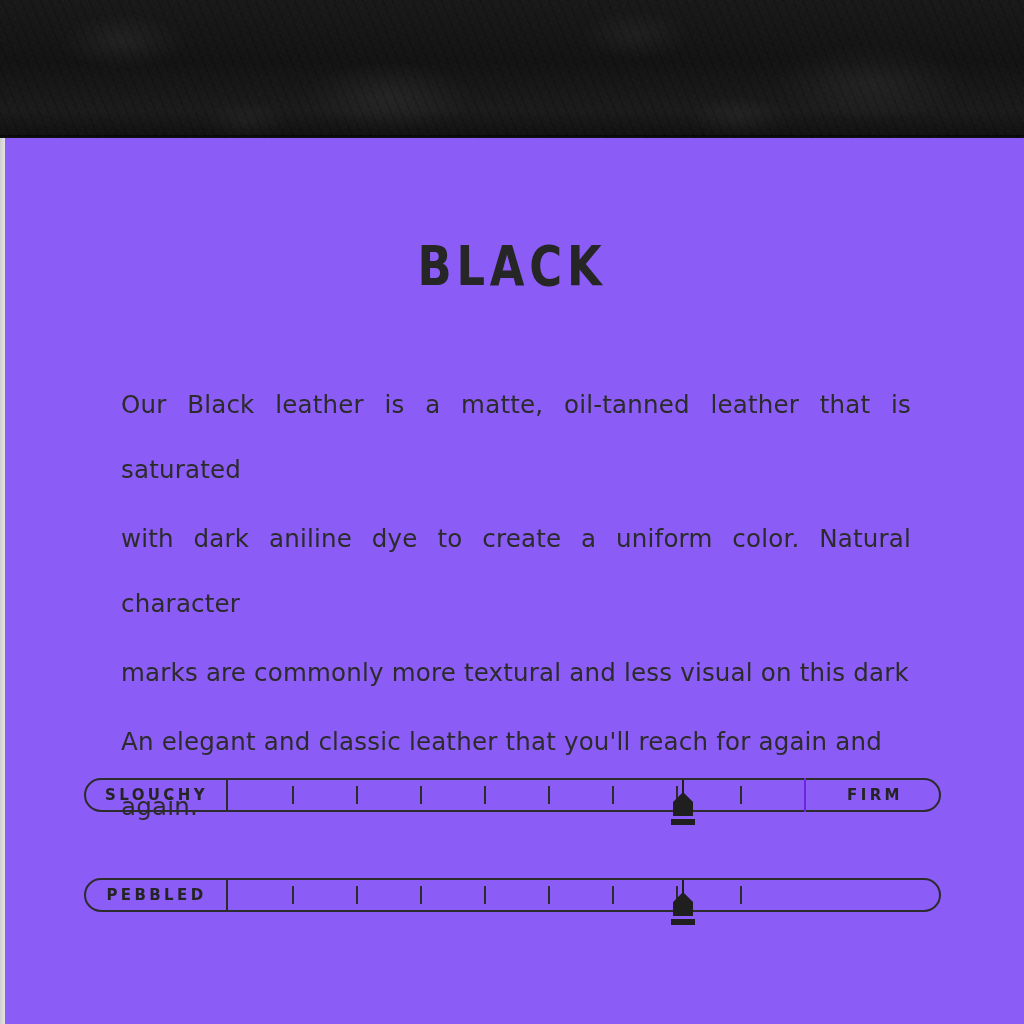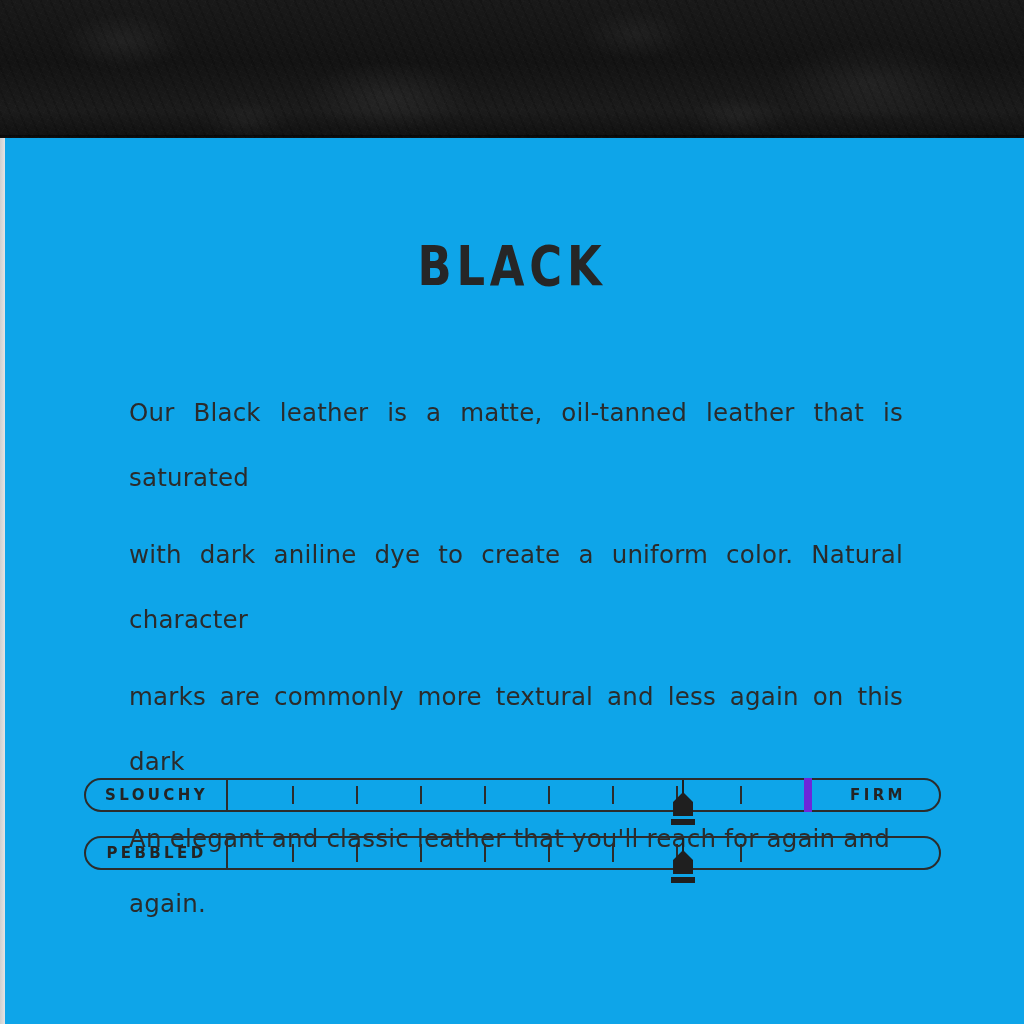--- a/index.html
+++ b/index.html
@@ -10,21 +10,21 @@
     width: 1024px;
     height: 1024px;
     background: #e6e6e6;
     font-family: "Liberation Sans", sans-serif;
     overflow: hidden;
   }
   .page {
     position: relative;
     width: 1024px;
     height: 1024px;
-    background: #0ea5e9;
+    background: #8b5cf6;
   }
 
   
   .leather-band {
     position: absolute;
     left: 0;
     top: 0;
     width: 1024px;
     height: 138px;
     background:
@@ -86,35 +86,35 @@
     top: 368px;
     width: 798px;
     color: #2b2b2b;
     font-size: 24.5px;
     line-height: 65px;
     letter-spacing: 0.2px;
     text-align: justify;
     font-family: "DejaVu Sans", sans-serif;
   }
   .body-copy p {
-    margin: 12px;
+    margin: 4px;
   }
   .body-copy p.last {
     text-align: left;
   }
 
   
   .scale {
     position: absolute;
     left: 84px;
     width: 857px;
     height: 34px;
   }
   .scale-1 { top: 778px; }
-  .scale-2 { top: 836px; text-align: right; }
+  .scale-2 { top: 878px; text-align: right; }
 
   .scale-track {
     position: absolute;
     left: 0;
     top: 0;
     width: 857px;
     height: 34px;
     border: 2px solid #2c2c2c;
     border-radius: 17px;
     box-sizing: border-box;
@@ -135,21 +135,21 @@
     color: #242424;
   }
   .cap-left {
     left: 0;
     width: 144px;
     border-right: 2px solid #2c2c2c;
   }
   .cap-right {
     right: 0;
     width: 137px;
-    border-left: 8px solid #6d28d9;
+    border-left: 2px solid #6d28d9;
   }
   .cap-left span, .cap-right span { transform: translateX(1.5px); }
 
   .ticks {
     position: absolute;
     left: 144px;
     right: 137px;
     top: 0;
     height: 34px;
   }
@@ -205,21 +205,21 @@
     <div class="leather-edge"></div>
   </div>
 
   <div class="gutter"></div>
 
   <div class="title">BLACK</div>
 
   <div class="body-copy">
     <p>Our Black leather is a matte, oil-tanned leather that is saturated</p>
     <p>with dark aniline dye to create a uniform color.  Natural character</p>
-    <p>marks are commonly more textural and less again on this dark</p>
+    <p>marks are commonly more textural and less visual on this dark</p>
     <p class="last">An elegant and classic leather that you'll reach for again and again.</p>
   </div>
 
   <div class="scale scale-1">
     <div class="scale-track"></div>
     <div class="scale-cap cap-left">
       <span>SLOUCHY</span>
     </div>
     <div class="scale-cap cap-right">
       <span>FIRM</span>

